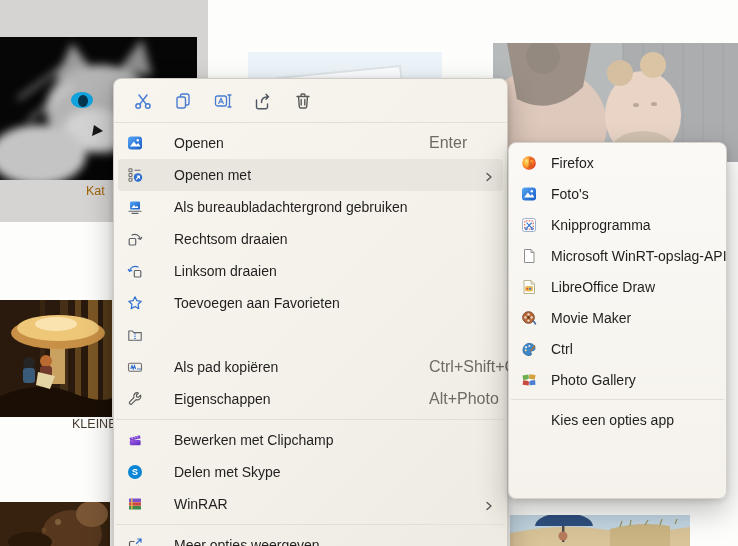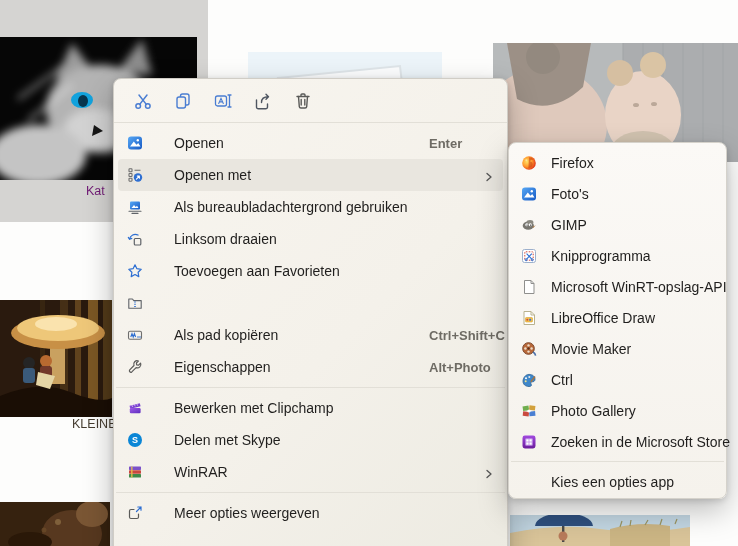--- a/index.html
+++ b/index.html
@@ -4,40 +4,40 @@
 <style>
   * { margin:0; padding:0; box-sizing:border-box; }
   html,body { width:738px; height:546px; overflow:hidden; background:#fdfdfc;
     font-family:"Liberation Sans","DejaVu Sans",sans-serif; }
   .stage { position:relative; width:738px; height:546px; overflow:hidden; }
 
   
   .bg-gray { position:absolute; left:0; top:0; width:208px; height:222px; background:#d5d4d2; }
   .thumb { position:absolute; overflow:hidden; }
   .thumb svg { display:block; }
-  .thumb-label { position:absolute; font-size:12.5px; color:#701a75; }
+  .thumb-label { position:absolute; font-size:12.5px; color:#a16207; }
   .washed::after { content:""; position:absolute; inset:0; background:rgba(255,255,255,.42); }
   .washed2::after { content:""; position:absolute; inset:0; background:rgba(255,255,255,.55); }
 
   
   .menu { position:absolute; left:113px; top:78px; width:395px; height:500px; z-index:10;
     background:linear-gradient(135deg,#f8f5ef 0%,#f4f1ea 55%,#eceae1 100%);
     border:1px solid #d0cdc6; border-radius:8px;
     box-shadow:0 12px 30px rgba(0,0,0,.28), 0 2px 6px rgba(0,0,0,.16); }
   .iconbar { height:44px; display:flex; align-items:center; padding-left:12px; gap:6px;
     border-bottom:1px solid #e2dfd7; }
   .tool-btn { width:34px; height:32px; display:flex; align-items:center; justify-content:center;
     border-radius:4px; }
   .list { padding:4px 0; }
   .mi { position:relative; height:32px; margin:0 4px; padding:0 10px 0 9px; border-radius:4px;
     display:flex; align-items:center;gap:14px; }
   .mi.hover { background:#e9e6df; }
   .mi .ic { width:16px; height:16px; flex:0 0 16px; display:flex; align-items:center; justify-content:center; }
   .mi .lbl { margin-left:17px; font-size:14px; color:#201f1e; white-space:nowrap; }
-  .mi .sc { position:absolute; left:311px; font-size:13px; color:#6e6b64; white-space:nowrap;font-weight:bold; }
+  .mi .sc { position:absolute; left:311px; font-size:16px; color:#6e6b64; white-space:nowrap; }
   .mi .chev { position:absolute; right:8px; top:10px; }
   .sep { height:1px; background:#e2dfd7; margin:4px 2px; }
 
   
   .submenu { position:absolute; left:508px; top:142px; width:219px; height:357px; z-index:20;
     background:linear-gradient(180deg,#fbf9f6 0%,#f5f2ec 100%);
     border:1px solid #d5d2cb; border-radius:8px;
     box-shadow:0 12px 30px rgba(0,0,0,.25), 0 2px 6px rgba(0,0,0,.14);
     padding:4px 0; }
   .si { height:31px; margin:0 4px; padding:0 8px; border-radius:4px; display:flex; align-items:center; }
@@ -247,20 +247,29 @@
         <span class="ic">
           <svg width="16" height="16" viewBox="0 0 16 16" fill="none">
             <rect x="3" y="2.5" width="10" height="8" rx="1" fill="url(#pg)"></rect>
             <path d="M4.5 9 L7 6 L8.8 8 L10 6.8 L11.5 9 Z" fill="#fff"></path>
             <path d="M2 12.3 h12 M5 14.4 h6" stroke="#5f6368" stroke-width="1.1" stroke-linecap="round"></path>
           </svg>
         </span>
         <span class="lbl">Als bureaubladachtergrond gebruiken</span>
       </div>
 
+      <div class="mi">
+        <span class="ic">
+          <svg width="16" height="16" viewBox="0 0 16 16" fill="none" stroke="#5f6368" stroke-width="1.2" stroke-linecap="round">
+            <rect x="2.2" y="7.5" width="6.5" height="6.5" rx="1"></rect>
+            <path d="M5 4.1 A5.6 5.6 0 0 1 13.4 8.3 M13.4 8.3 l1.3-1.9 M13.4 8.3 l-2.2-.9"></path>
+          </svg>
+        </span>
+        <span class="lbl">Rechtsom draaien</span>
+      </div>
 
       <div class="mi">
         <span class="ic">
           <svg width="16" height="16" viewBox="0 0 16 16" fill="none" stroke-width="1.2" stroke-linecap="round">
             <rect x="7.3" y="7.5" width="6.5" height="6.5" rx="1" stroke="#5f6368"></rect>
             <path d="M11 4.1 A5.6 5.6 0 0 0 2.6 8.3 M2.6 8.3 l-1.3-1.9 M2.6 8.3 l2.2-.9" stroke="#2e6fd2"></path>
           </svg>
         </span>
         <span class="lbl">Linksom draaien</span>
       </div>
@@ -378,34 +387,20 @@
       <span class="ic">
         <svg width="16" height="16" viewBox="0 0 16 16">
             <rect x="1" y="1.5" width="14" height="13" rx="3" fill="url(#pg)"></rect>
             <circle cx="10.8" cy="5.3" r="1.2" fill="#fff"></circle>
             <path d="M3 11.5 L6.8 6.5 L9.5 9.8 L11.2 8 L13.5 11.5 Z" fill="#fff"></path>
           </svg>
       </span>
       <span class="lbl">Foto's</span>
     </div>
 
-    <div class="si">
-      <span class="ic">
-        <svg width="16" height="16" viewBox="0 0 16 16">
-          <ellipse cx="7.3" cy="8.7" rx="5.6" ry="4.1" fill="#77756f"></ellipse>
-          <ellipse cx="9" cy="5.5" rx="3.4" ry="2.4" fill="#8a8880"></ellipse>
-          <circle cx="5.8" cy="7.8" r="1.5" fill="#fff"></circle>
-            <circle cx="9.3" cy="7.8" r="1.5" fill="#fff"></circle>
-          <circle cx="6.1" cy="8.1" r=".7" fill="#222"></circle>
-            <circle cx="9.6" cy="8.1" r=".7" fill="#222"></circle>
-          <path d="M11.6 9.8 l3.2 -1.6 -2.7 2.8 z" fill="#a8743f"></path>
-        </svg>
-      </span>
-      <span class="lbl">GIMP</span>
-    </div>
 
     <div class="si">
       <span class="ic">
         <svg width="16" height="16" viewBox="0 0 16 16" fill="none">
           <rect x="1.5" y="1.5" width="13" height="13" rx="2" fill="#fff" stroke="#9db0cc"></rect>
           <rect x="3.8" y="3.8" width="8.4" height="8.4" rx="1" stroke="#d24a3a" stroke-dasharray="1.6 1.3"></rect>
           <path d="M5.6 11.2 L10.8 5.6 M5.6 5.6 L10.8 11.2" stroke="#2e6fd2" stroke-width="1.1"></path>
           <circle cx="5.1" cy="11.8" r="1" stroke="#2e6fd2"></circle>
             <circle cx="11.3" cy="11.8" r="1" stroke="#2e6fd2"></circle>
         </svg>
@@ -470,33 +465,20 @@
           <rect x="1.8" y="3" width="6" height="4.6" fill="#6fae4e" transform="rotate(-8 4.8 5.3)"></rect>
           <rect x="8.2" y="2.6" width="6" height="4.6" fill="#d2a13c" transform="rotate(7 11.2 4.9)"></rect>
           <rect x="1.9" y="8.6" width="6" height="4.6" fill="#c94a3f" transform="rotate(6 4.9 10.9)"></rect>
           <rect x="8.3" y="8.4" width="6" height="4.6" fill="#4a7fd2" transform="rotate(-6 11.3 10.7)"></rect>
           <circle cx="8" cy="8" r="1.6" fill="#fff"></circle>
         </svg>
       </span>
       <span class="lbl">Photo Gallery</span>
     </div>
 
-    <div class="si">
-      <span class="ic">
-        <svg width="16" height="16" viewBox="0 0 16 16">
-          <rect x="1.5" y="1.5" width="13" height="13" rx="2.4" fill="url(#stg)"></rect>
-          <rect x="4.2" y="4.2" width="7.6" height="7.6" rx="1" fill="#c9a0ee" opacity=".85"></rect>
-          <rect x="5.3" y="5.3" width="2.3" height="2.3" fill="#fff"></rect>
-            <rect x="8.4" y="5.3" width="2.3" height="2.3" fill="#fff"></rect>
-          <rect x="5.3" y="8.4" width="2.3" height="2.3" fill="#fff"></rect>
-            <rect x="8.4" y="8.4" width="2.3" height="2.3" fill="#fff"></rect>
-        </svg>
-      </span>
-      <span class="lbl">Zoeken in de Microsoft Store</span>
-    </div>
 
     <div class="sep"></div>
 
     <div class="si noicon">
       <span class="lbl">Kies een opties app</span>
     </div>
 
   </div>
 </div>
 

